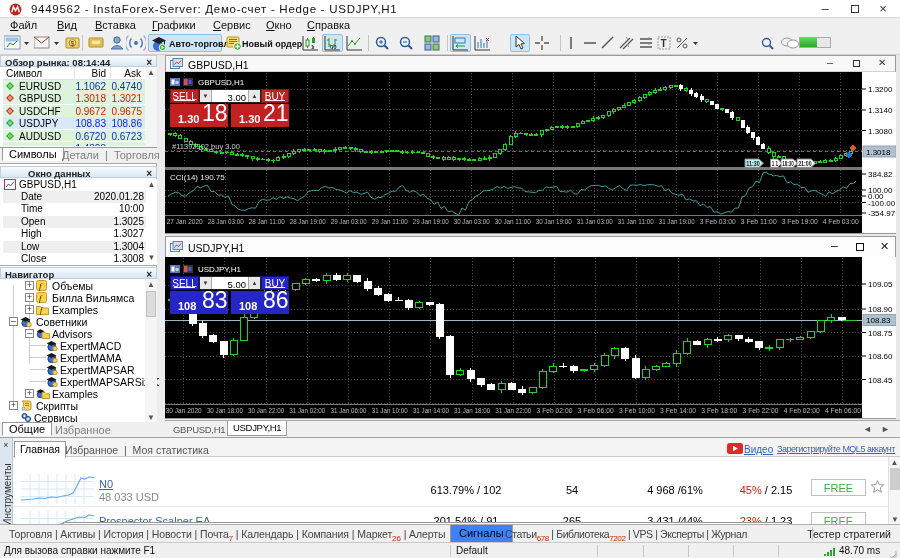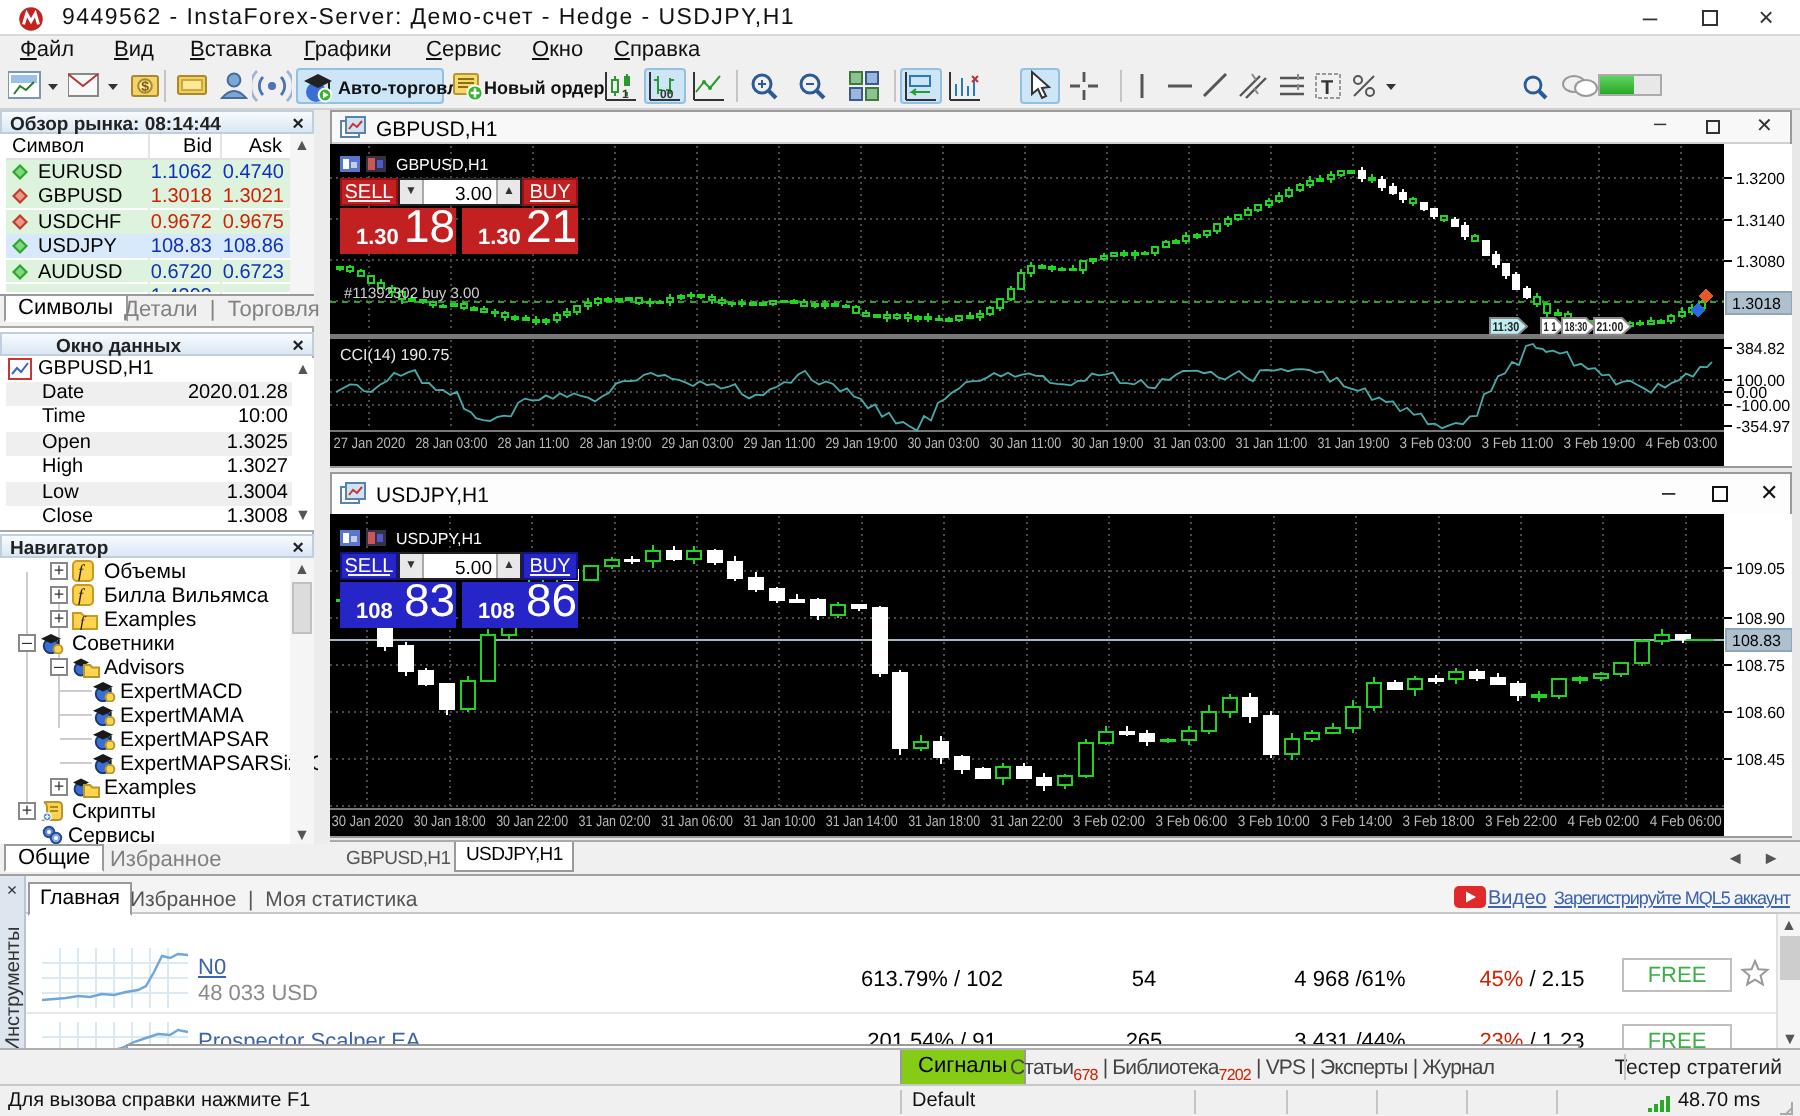--- a/index.html
+++ b/index.html
@@ -1199,21 +1199,22 @@
  <div class="abs" style="left:63px;top:84px;width:727px;height:3px;background:#fbfbfb;border:1px solid #9a9a9a;border-bottom:0;"></div>
 
  <div class="abs" style="left:888px;top:19px;width:12px;height:68px;background:#f5f5f5;border-left:1px solid #e0e0e0;">
   <div style="text-align:center;color:#555;font-size:8px;line-height:11px;">▲</div>
   <div class="abs" style="left:1px;top:11px;width:10px;height:22px;background:#cdcdcd;"></div>
   <div class="abs" style="bottom:0;width:12px;text-align:center;color:#555;font-size:8px;line-height:11px;">▼</div>
  </div>
 </div>
 
 <div class="abs" style="left:0;top:524px;width:900px;height:18px;background:#f0f0f0;border-top:1px solid #b0b0b0;">
- <span class="abs" style="left:450px;top:0px;background:#84cc16;border:1px solid #9a9a9a;border-top:0;padding:2px 8px 3px;font-size:11px;color:#000;">Сигналы</span>
+ <span class="bottab abs" style="left:9px;top:3px;font-size:10.5px;letter-spacing:-0.1px;">Торговля&nbsp;|&nbsp;Активы&nbsp;|&nbsp;История&nbsp;|&nbsp;Новости&nbsp;|&nbsp;Почта<span class="rsub">7</span>&nbsp;|&nbsp;Календарь&nbsp;|&nbsp;Компания&nbsp;|&nbsp;Маркет<span class="rsub">26</span>&nbsp;|&nbsp;Алерты</span>
+ <span class="abs" style="left:450px;top:0px;background:#3b82f6;border:1px solid #9a9a9a;border-top:0;padding:2px 8px 3px;font-size:11px;color:#000;">Сигналы</span>
  <span class="bottab abs" style="left:505px;top:3px;font-size:10.5px;letter-spacing:-0.4px;">Статьи<span class="rsub">678</span>&nbsp;|&nbsp;Библиотека<span class="rsub">7202</span>&nbsp;|&nbsp;VPS&nbsp;|&nbsp;Эксперты&nbsp;|&nbsp;Журнал</span>
  <span class="bottab abs" style="right:9px;top:3px;color:#222;font-size:10.5px;">Тестер стратегий</span>
  <div class="vsep abs" style="left:812px;top:2px;height:13px;"></div>
 </div>
 
 <div class="abs statusbar" style="left:0;top:542px;width:900px;height:16px;background:#f0f0f0;border-top:1px solid #c8c8c8;">
  <span class="abs" style="left:4px;top:2px;">Для вызова справки нажмите F1</span>
  <div class="vsep abs" style="left:450px;top:2px;height:12px;"></div>
  <span class="abs" style="left:456px;top:2px;">Default</span>
  <div class="vsep abs" style="left:597px;top:2px;height:12px;"></div>

